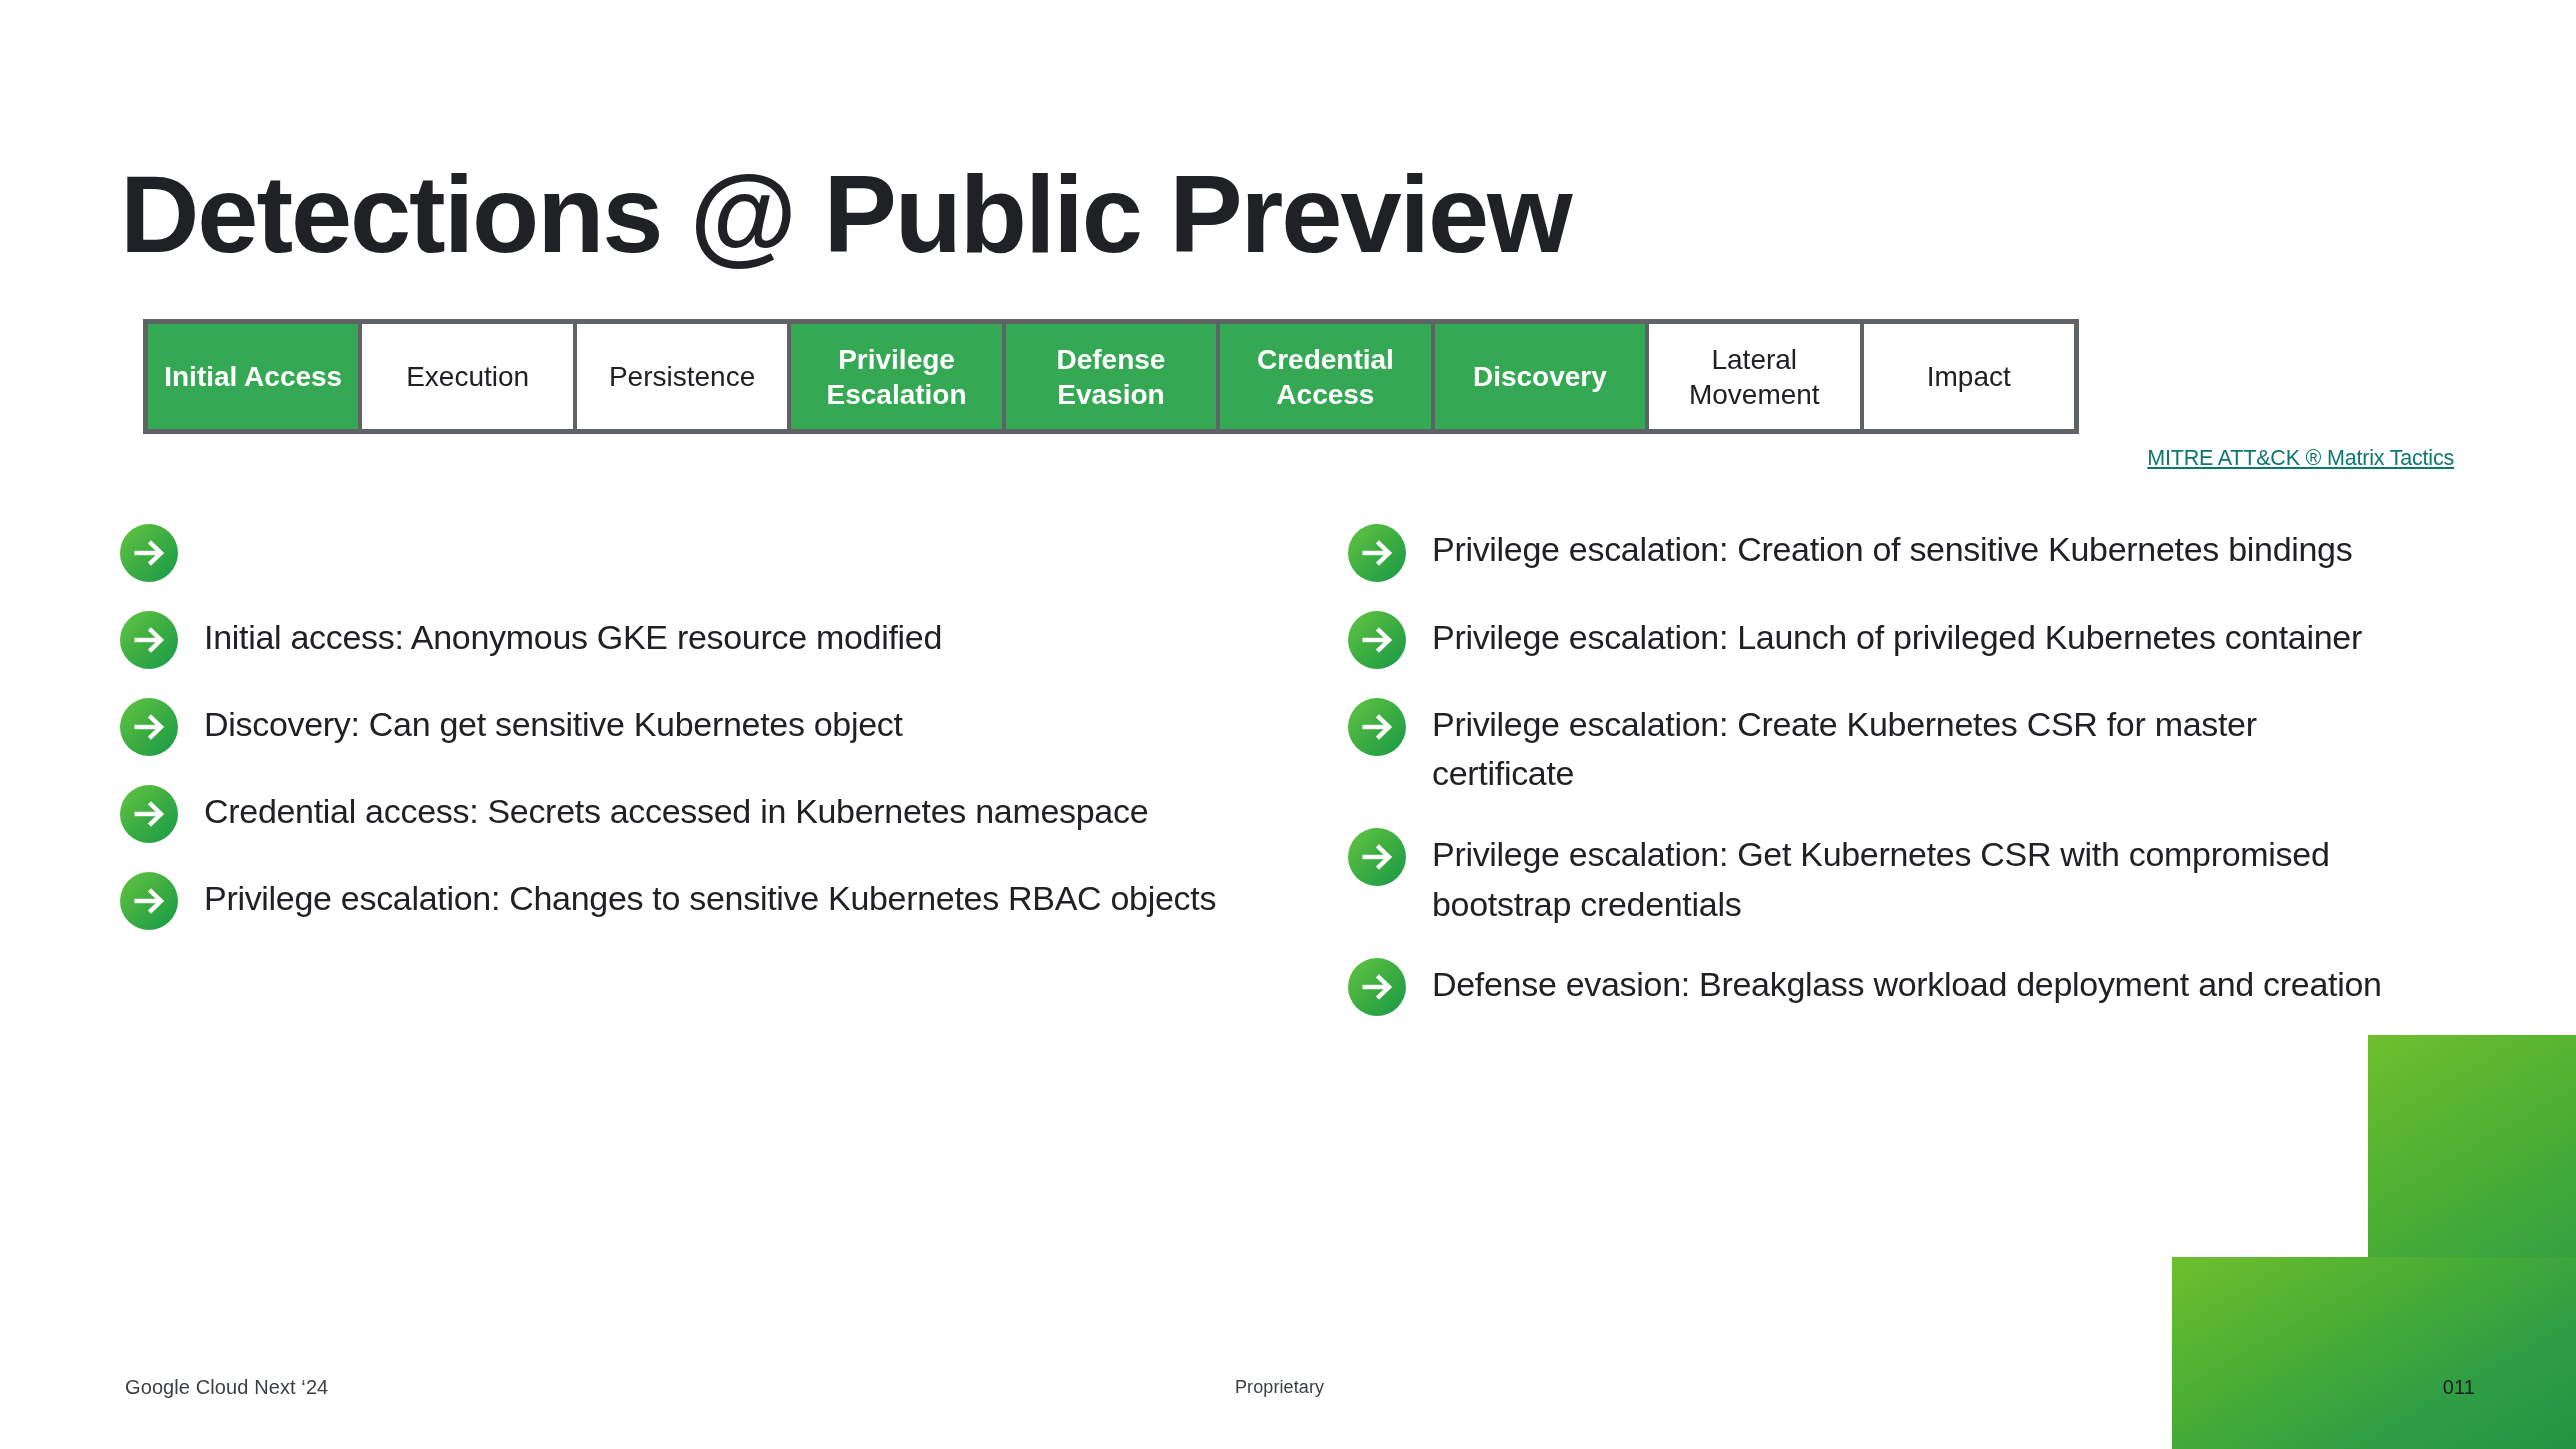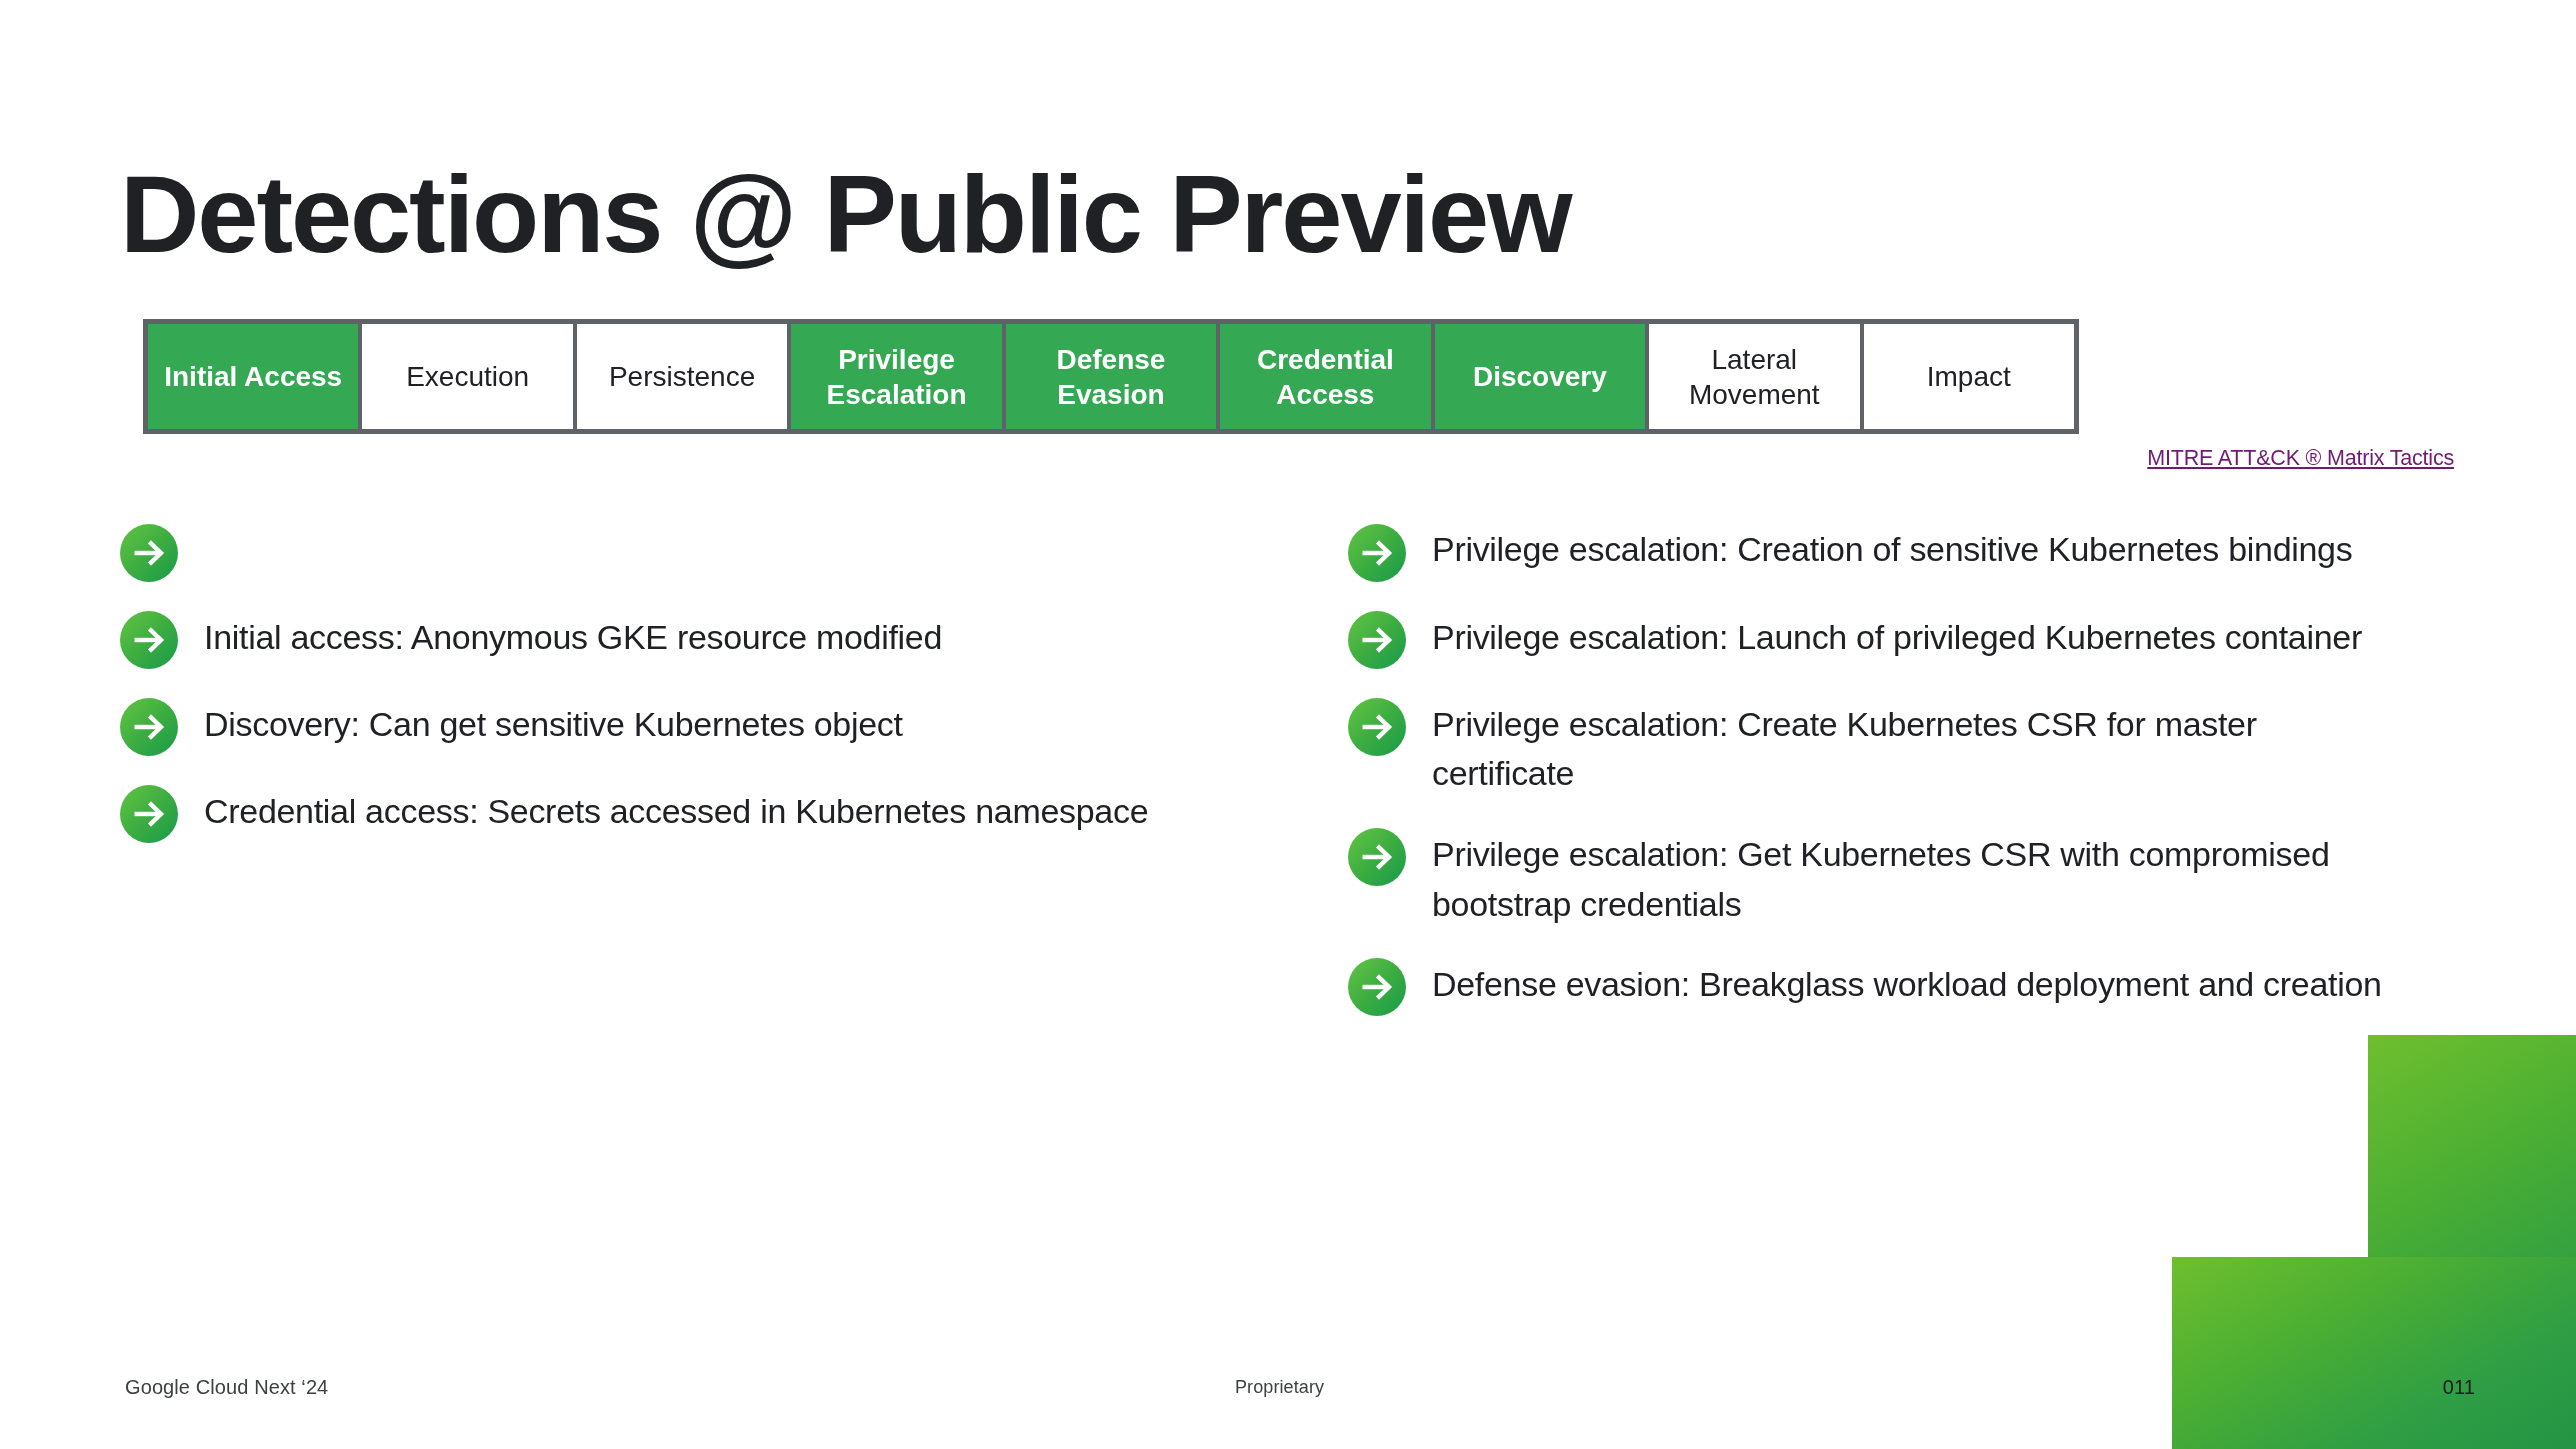--- a/index.html
+++ b/index.html
@@ -94,21 +94,21 @@
     display: block;
     max-width: 100%;
   }
 
   
   #mitre-link {
     position: absolute;
     right: 122px;
     top: 446px;
     font-size: 21.5px;
-    color: #701a75;
+    color: #0f766e;
     text-decoration: underline;
     font-weight: 500;
     letter-spacing: -0.2px;
     white-space: nowrap;
   }
 
   
   .detections-col {
     position: absolute;
     top: 522px;
@@ -253,20 +253,37 @@
               <stop offset="100%" stop-color="#179A4A"></stop>
             </linearGradient>
           </defs>
           <circle cx="34" cy="34" r="34" fill="url(#agdetections-left-3)"></circle>
           <path d="M17 34 H47" stroke="#ffffff" stroke-width="5.2" stroke-linecap="butt"></path>
           <path d="M34.5 21 L48 34 L34.5 47" fill="none" stroke="#ffffff" stroke-width="5.2" stroke-linecap="butt" stroke-linejoin="miter"></path>
         </svg>
       </span>
       <div class="detection-text">Credential access: Secrets accessed in Kubernetes namespace</div>
     </div>
+    <div class="detection-item">
+      <span class="arrow-icon">
+        <svg viewBox="0 0 68 68" xmlns="http://www.w3.org/2000/svg">
+          <defs>
+            <linearGradient id="agdetections-left-4" x1="0%" y1="0%" x2="100%" y2="100%">
+              <stop offset="0%" stop-color="#63C544"></stop>
+              <stop offset="50%" stop-color="#3DAD41"></stop>
+              <stop offset="100%" stop-color="#179A4A"></stop>
+            </linearGradient>
+          </defs>
+          <circle cx="34" cy="34" r="34" fill="url(#agdetections-left-4)"></circle>
+          <path d="M17 34 H47" stroke="#ffffff" stroke-width="5.2" stroke-linecap="butt"></path>
+          <path d="M34.5 21 L48 34 L34.5 47" fill="none" stroke="#ffffff" stroke-width="5.2" stroke-linecap="butt" stroke-linejoin="miter"></path>
+        </svg>
+      </span>
+      <div class="detection-text">Privilege escalation: Changes to sensitive Kubernetes RBAC objects</div>
+    </div>
   </div>
 
 <div class="detections-col" id="detections-right">
     <div class="detection-item">
       <span class="arrow-icon">
         <svg viewBox="0 0 68 68" xmlns="http://www.w3.org/2000/svg">
           <defs>
             <linearGradient id="agdetections-right-0" x1="0%" y1="0%" x2="100%" y2="100%">
               <stop offset="0%" stop-color="#63C544"></stop>
               <stop offset="50%" stop-color="#3DAD41"></stop>

